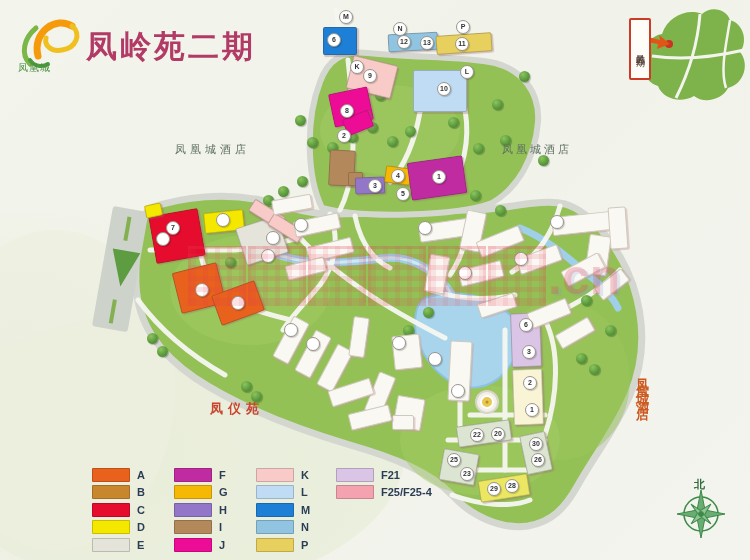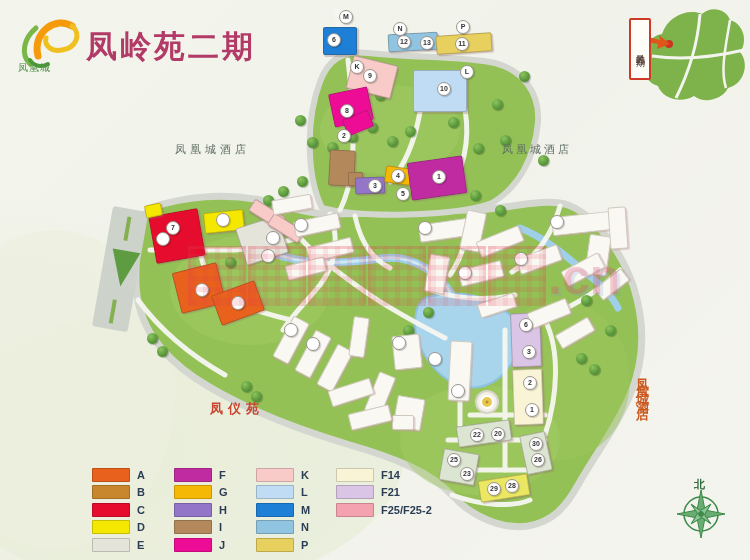--- a/index.html
+++ b/index.html
@@ -361,28 +361,24 @@
       </div>
       <div class="lg-item">
         <span class="lg-sw" style="background: rgb(144, 196, 224);"></span>
         <span class="lg-lb">N</span>
       </div>
       <div class="lg-item">
         <span class="lg-sw" style="background: rgb(232, 208, 94);"></span>
         <span class="lg-lb">P</span>
       </div>
       <div class="lg-item">
-        <span class="lg-sw" style="background: rgb(249, 244, 214);"></span>
-        <span class="lg-lb">F14</span>
-      </div>
-      <div class="lg-item">
         <span class="lg-sw" style="background: rgb(219, 197, 230);"></span>
         <span class="lg-lb">F21</span>
       </div>
       <div class="lg-item">
         <span class="lg-sw" style="background: rgb(244, 162, 176);"></span>
-        <span class="lg-lb">F25/F25-2</span>
+        <span class="lg-lb">F25/F25-4</span>
       </div>
     </div>
 
   <div class="north">北</div>
 
 </div>
 
 </body></html>

